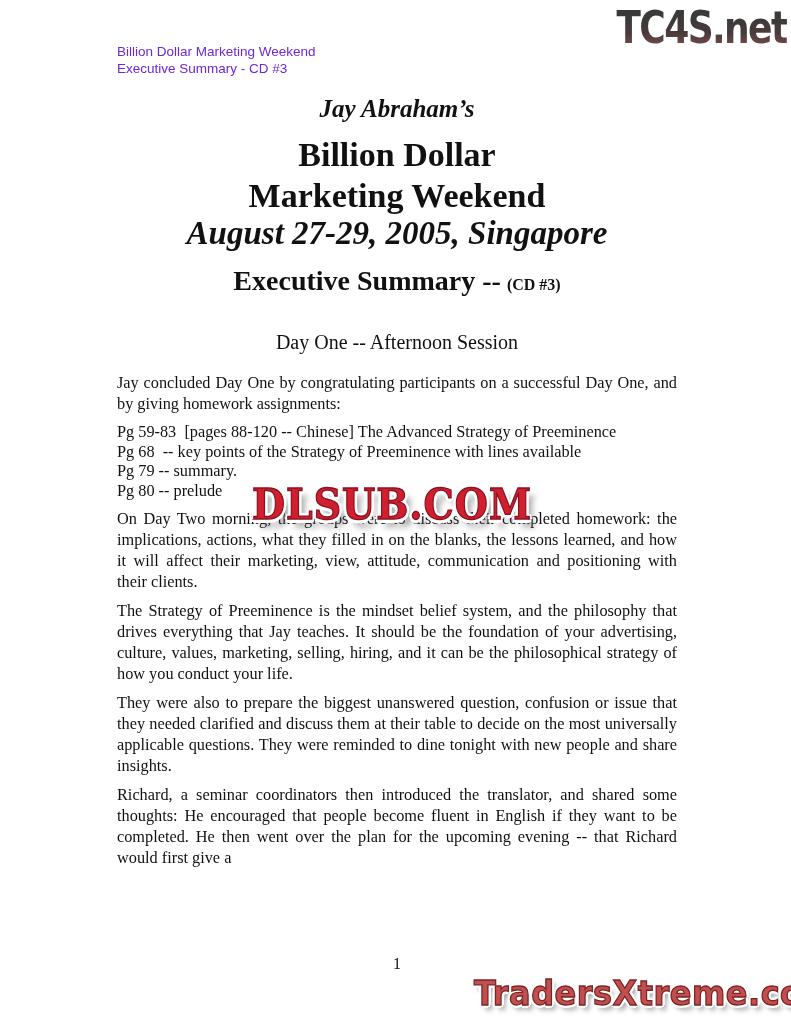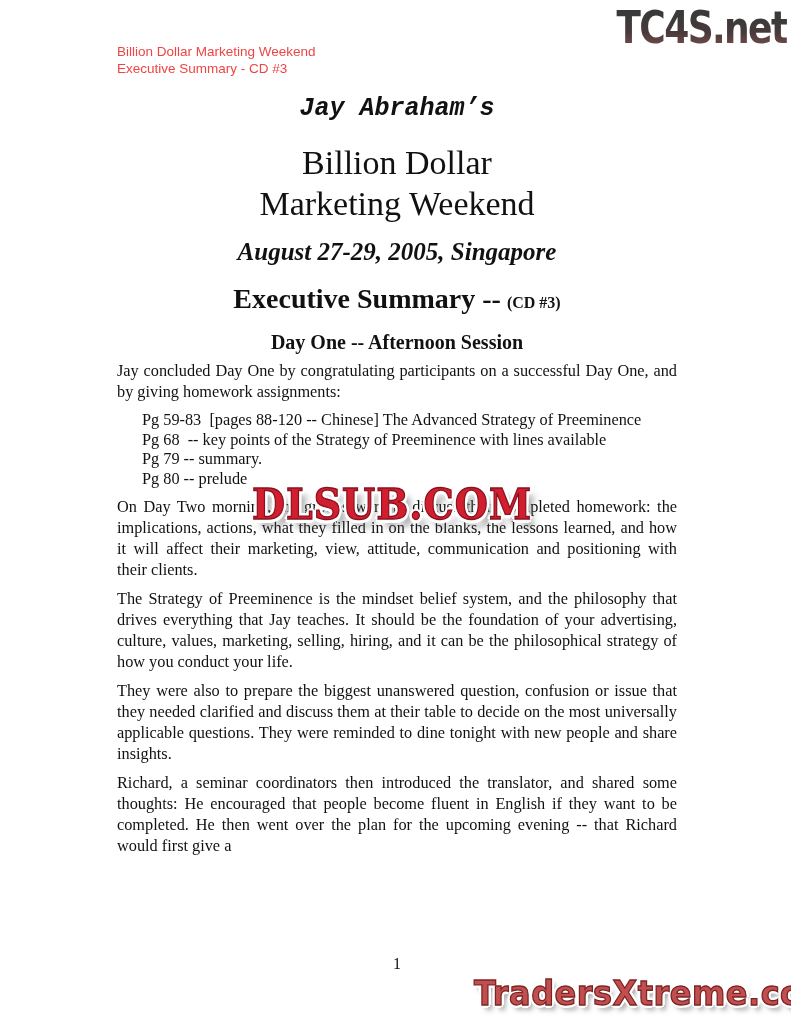--- a/index.html
+++ b/index.html
@@ -33,50 +33,49 @@
   }
 
   
   .running-header {
     position: absolute;
     left: 117px;
     top: 44px;
     font-family: "Liberation Sans", sans-serif;
     font-size: 13.5px;
     line-height: 16.5px;
-    color: #ef4444;
+    color: #6d28d9;
   }
 
   
   .title-block {
     position: absolute;
     left: 117px;
     top: 94px;
     width: 560px;
     text-align: center;
   }
   .title-byline {
     font-size: 25px;
     font-weight: bold;
     font-style: italic;
     line-height: 30px;
-    margin-bottom: 18px;
-    font-family: Liberation Mono, monospace;
+    margin-bottom: 10px;
   }
   .title-main {
     font-size: 34px;
-    font-weight: normal;
+    font-weight: bold;
     line-height: 41px;
   }
   .title-date {
-    font-size: 25px;
+    font-size: 33px;
     font-weight: bold;
     font-style: italic;
     line-height: 31px;
-    margin-top: 12px;
+    margin-top: 2px;
   }
   .title-summary {
     margin-top: 16px;
     font-size: 28px;
     font-weight: bold;
   }
   .title-summary .cd-small {
     font-size: 16px;
     margin-left: 6px;
   }
@@ -84,39 +83,38 @@
   
   .content {
     position: absolute;
     left: 117px;
     top: 330px;
     width: 560px;
   }
   .section-heading {
     text-align: center;
     font-size: 20px;
-    font-weight: bold;
+    font-weight: normal;
     line-height: 24px;
-    margin-bottom: 6px;
+    margin-bottom: 18px;
   }
   .content p {
     font-size: 16.3px;
     line-height: 21px;
     text-align: justify;
     margin-bottom: 8px;
     font-family: Liberation Serif, serif;
   }
   .homework-list {
     margin-bottom: 8px;
   }
   .homework-line {
     font-size: 16.3px;
     line-height: 19.5px;
     white-space: pre-wrap;
-    margin-left: 25px;
   }
 
   
   .watermark-dlsub {
     position: absolute;
     left: 252px;
     top: 479px;
     font-family: "DejaVu Serif", serif;
     font-weight: bold;
     font-size: 38px;

